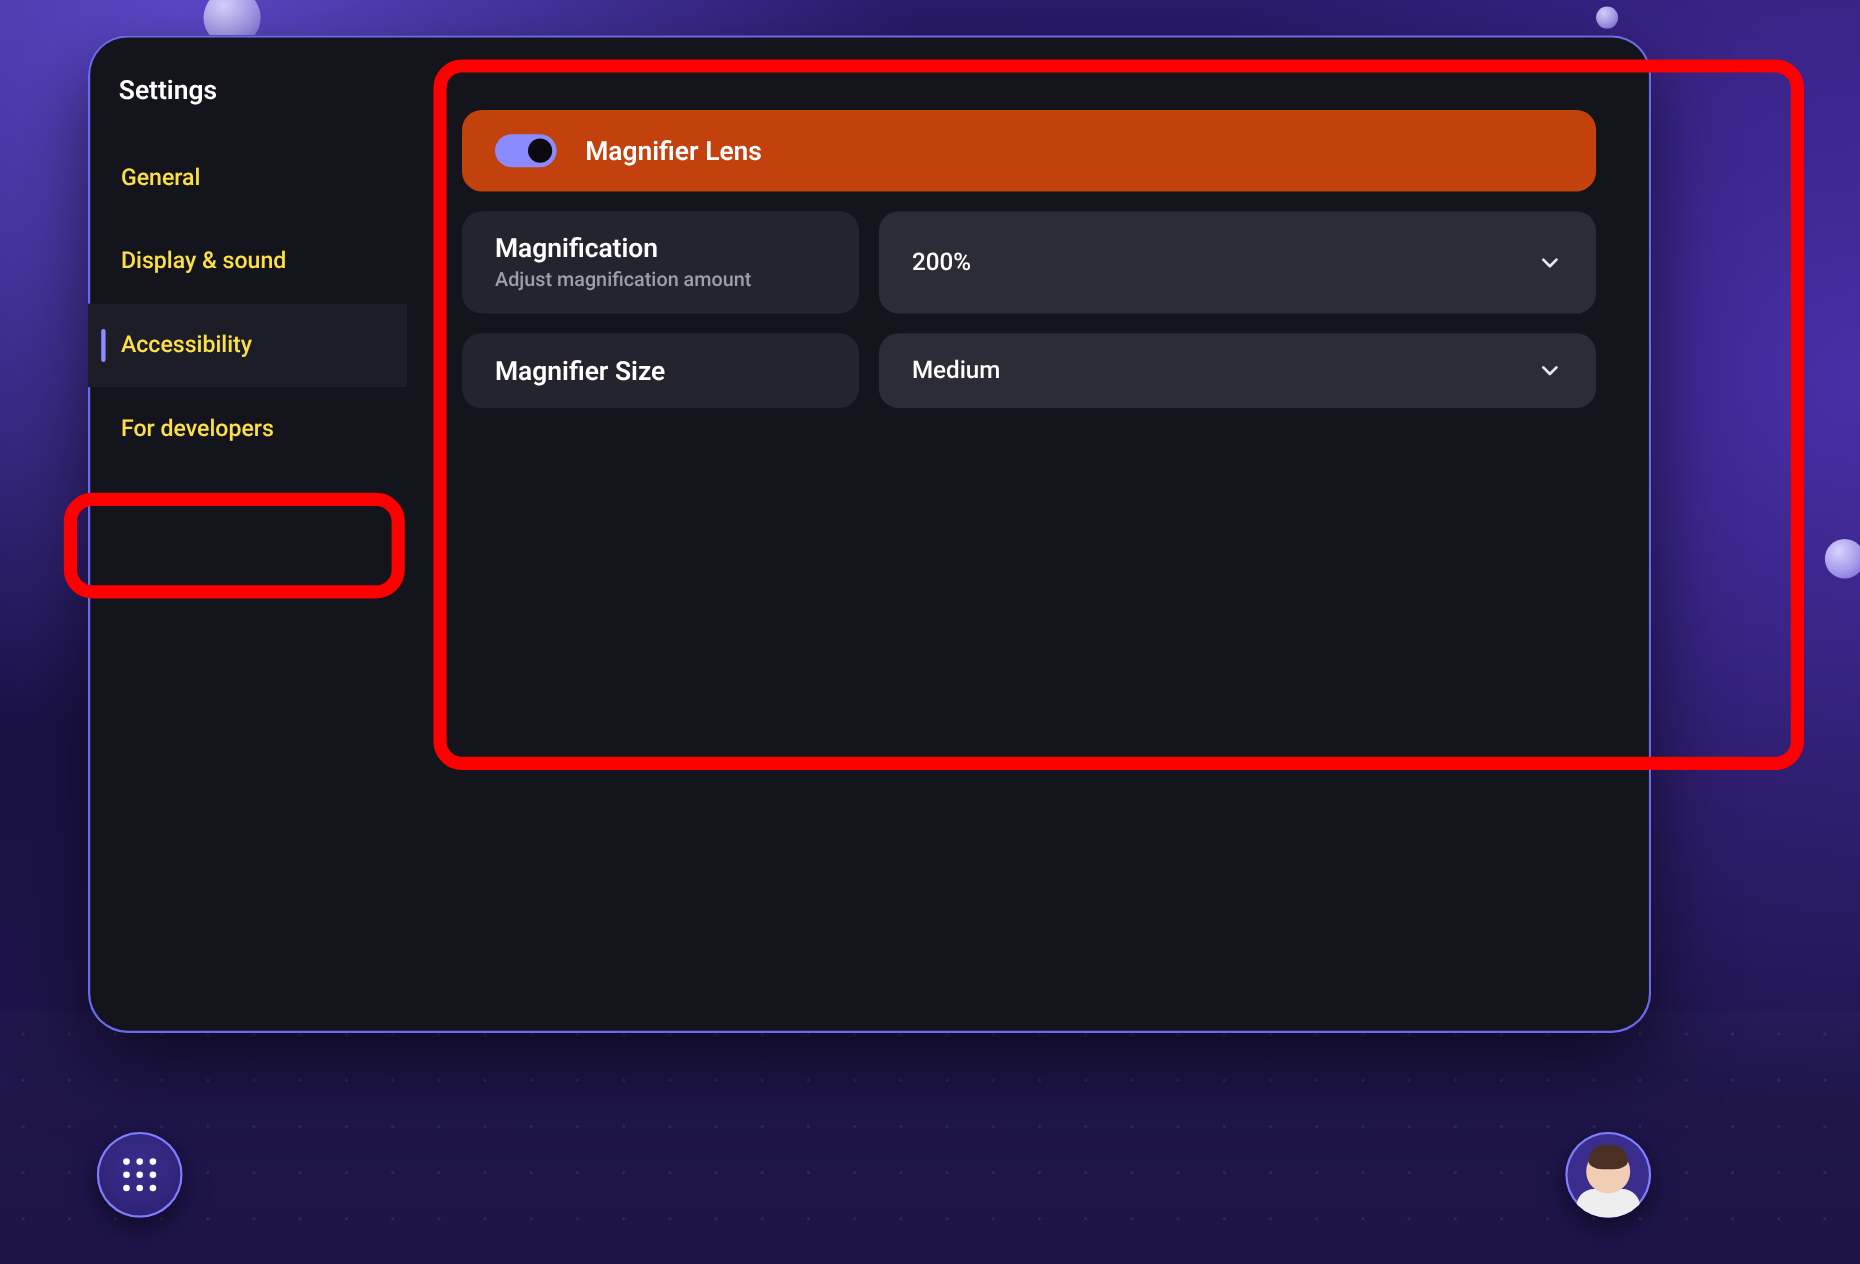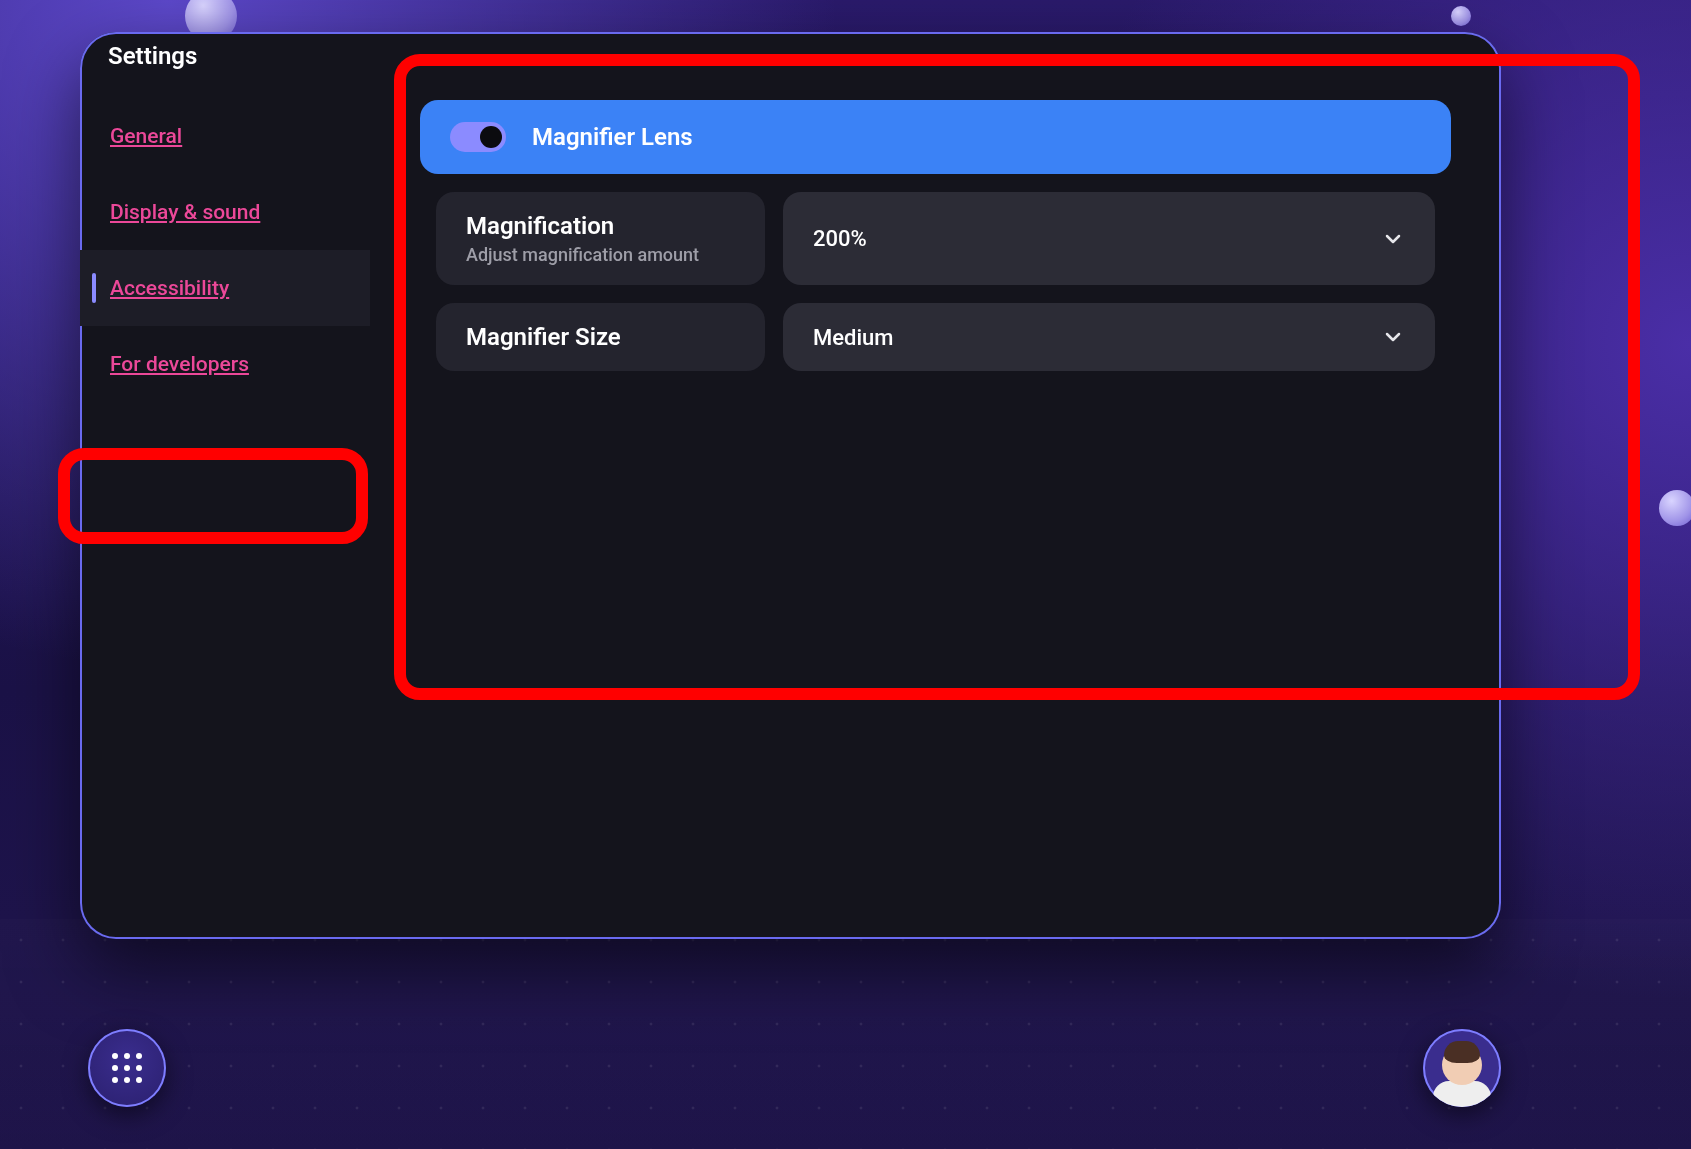--- a/index.html
+++ b/index.html
@@ -46,36 +46,36 @@
     bottom: 210px;
     border-radius: 36px;
     background: #14141c;
     box-shadow: 0 0 0 2px #6a6af0 inset, 0 30px 70px rgba(0,0,0,.55);
     display: flex;
     overflow: hidden;
   }
 
   .sidebar {
     width: 290px;
+    padding-top: 26px;
     flex-shrink: 0;
   }
   .sidebar-title {
     color: #fff;
     font-size: 24px;
     font-weight: 600;
     padding: 10px 28px 28px 28px;
   }
   .sidebar-item {
     position: relative;
-    color: #ec4899;
+    color: #fde047;
     font-size: 21px;
     font-weight: 500;
     padding: 26px 30px;
     cursor: pointer;
-    text-decoration: underline;
   }
   .sidebar-item.active {
     background: #1d1d27;
   }
   .sidebar-item.active::before {
     content: "";
     position: absolute;
     left: 12px; top: 50%; transform: translateY(-50%);
     width: 4px; height: 30px;
     background: #8b8bff;
@@ -99,21 +99,21 @@
     color: #fff; cursor: pointer;
     border-radius: 10px;
   }
   .panel-title {
     color: #fff;
     font-size: 27px;
     font-weight: 600;
   }
 
   .card {
-    background: #3b82f6;
+    background: #c2410c;
     border-radius: 18px;
     margin: 18px 0;
     padding: 22px 30px;
     display: flex;
     align-items: center;
     gap: 26px;
   }
   .card-label {
     color: #fff;
     font-size: 24px;
@@ -122,21 +122,21 @@
   .card-sub {
     color: #9e9ea8;
     font-size: 18px;
     font-weight: 500;
     margin-top: 4px;
   }
 
   .row-card {
     display: flex;
     gap: 18px;
-    margin: 18px 16px;
+    margin: 18px 0;
   }
   .row-left {
     flex: 1;
     background: #24242e;
     border-radius: 18px;
     padding: 20px 30px;
   }
   .row-left .card-label { font-size: 24px; font-weight: 600; }
   .dropdown {
     width: 652px;

